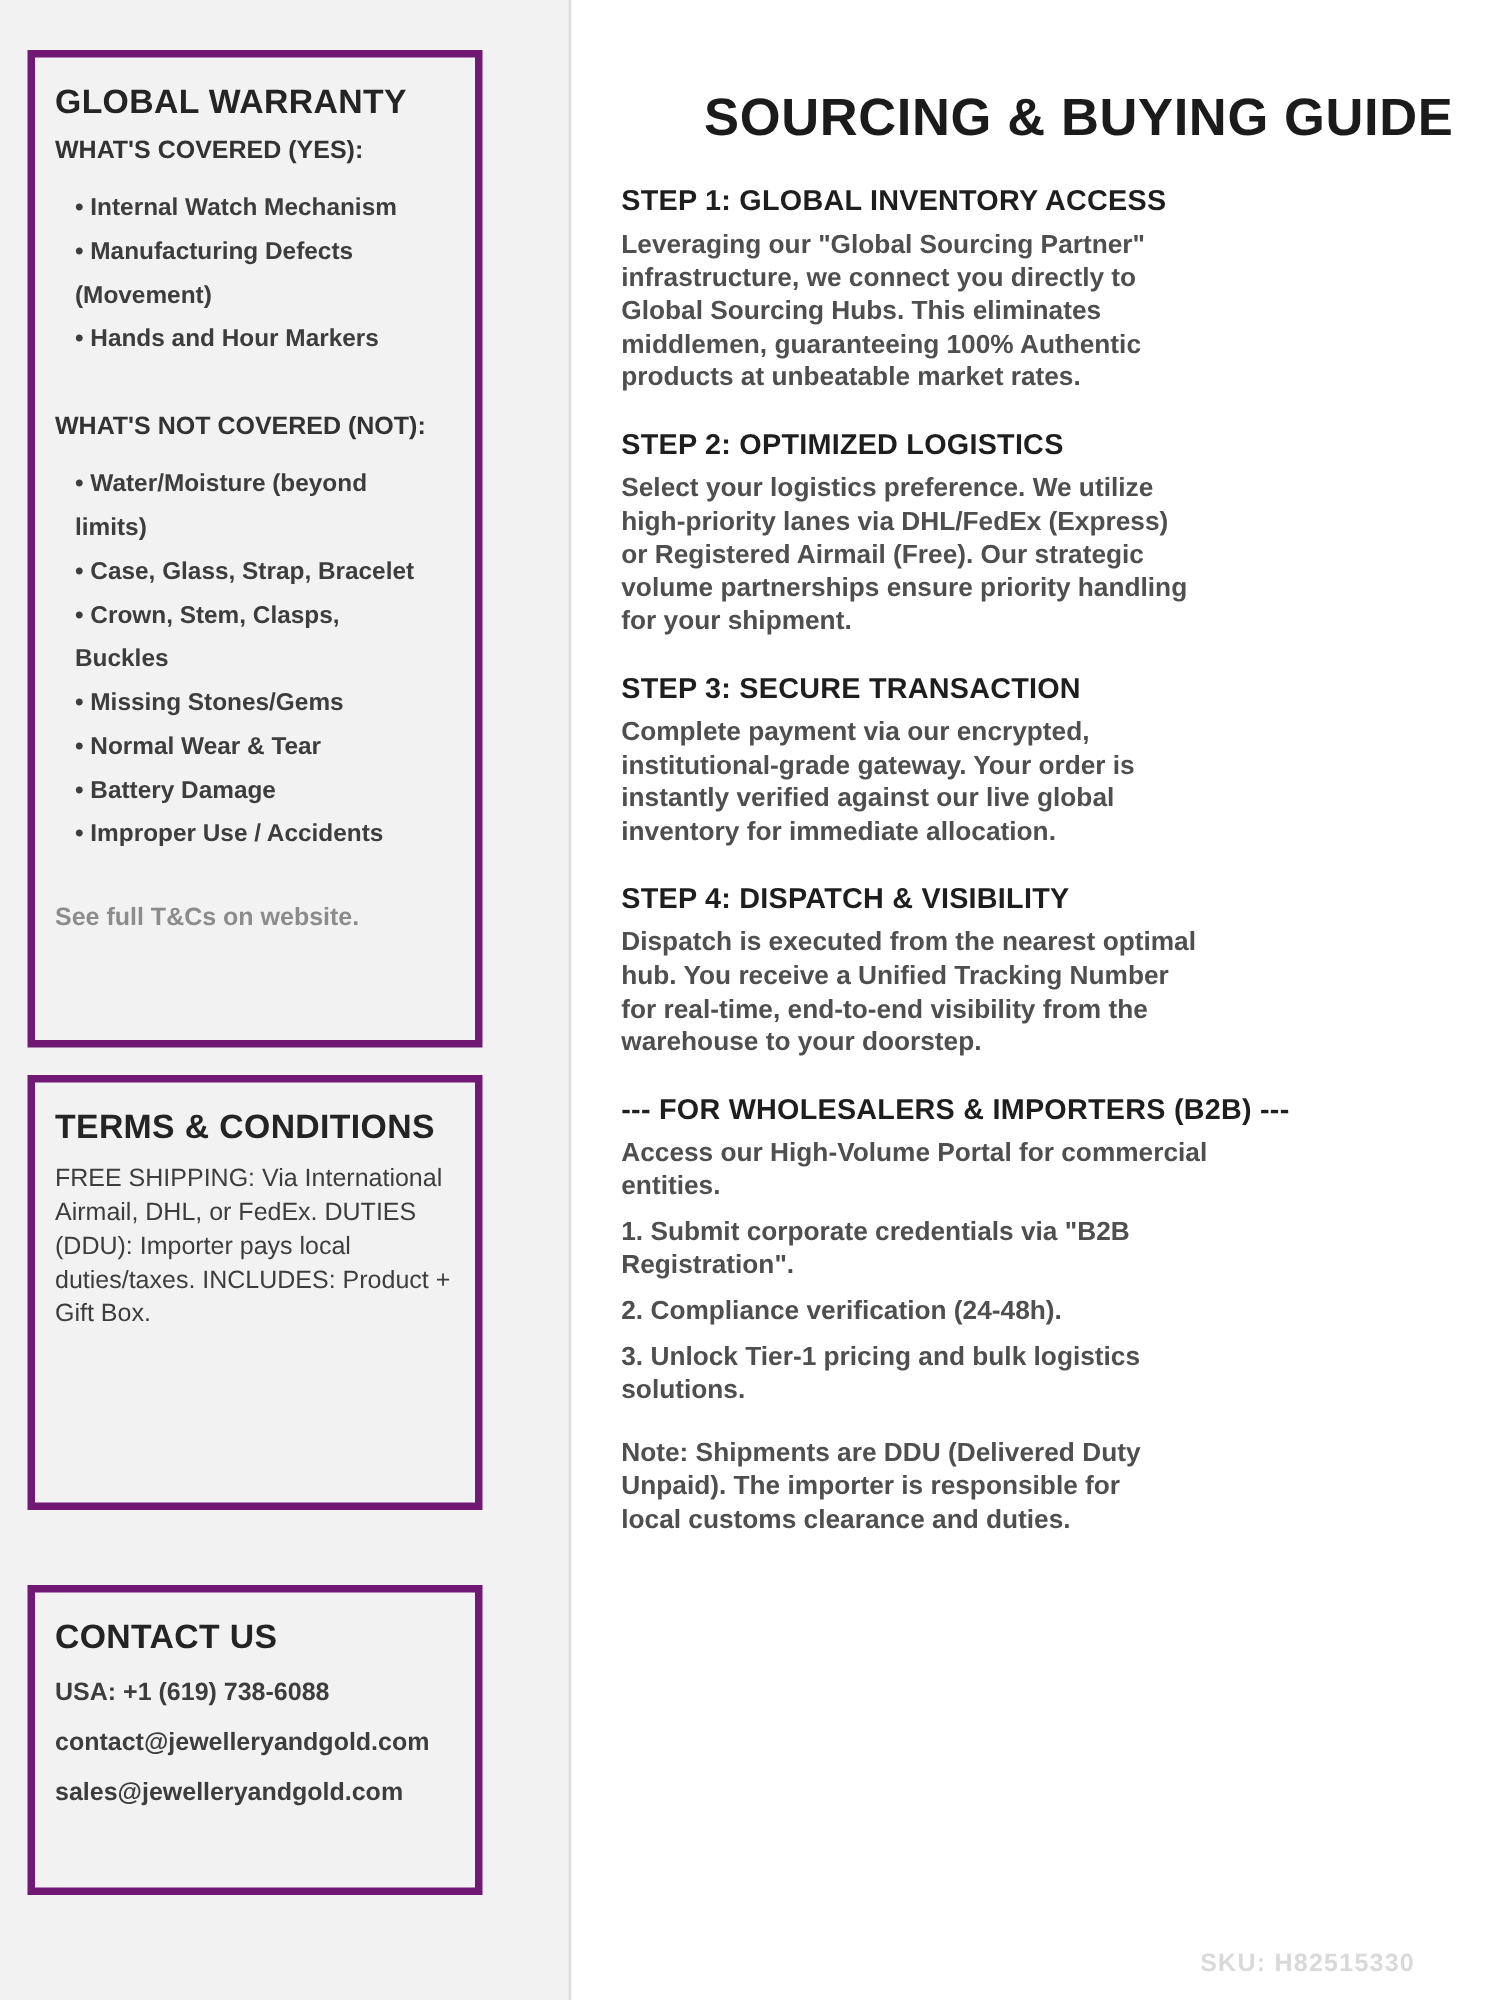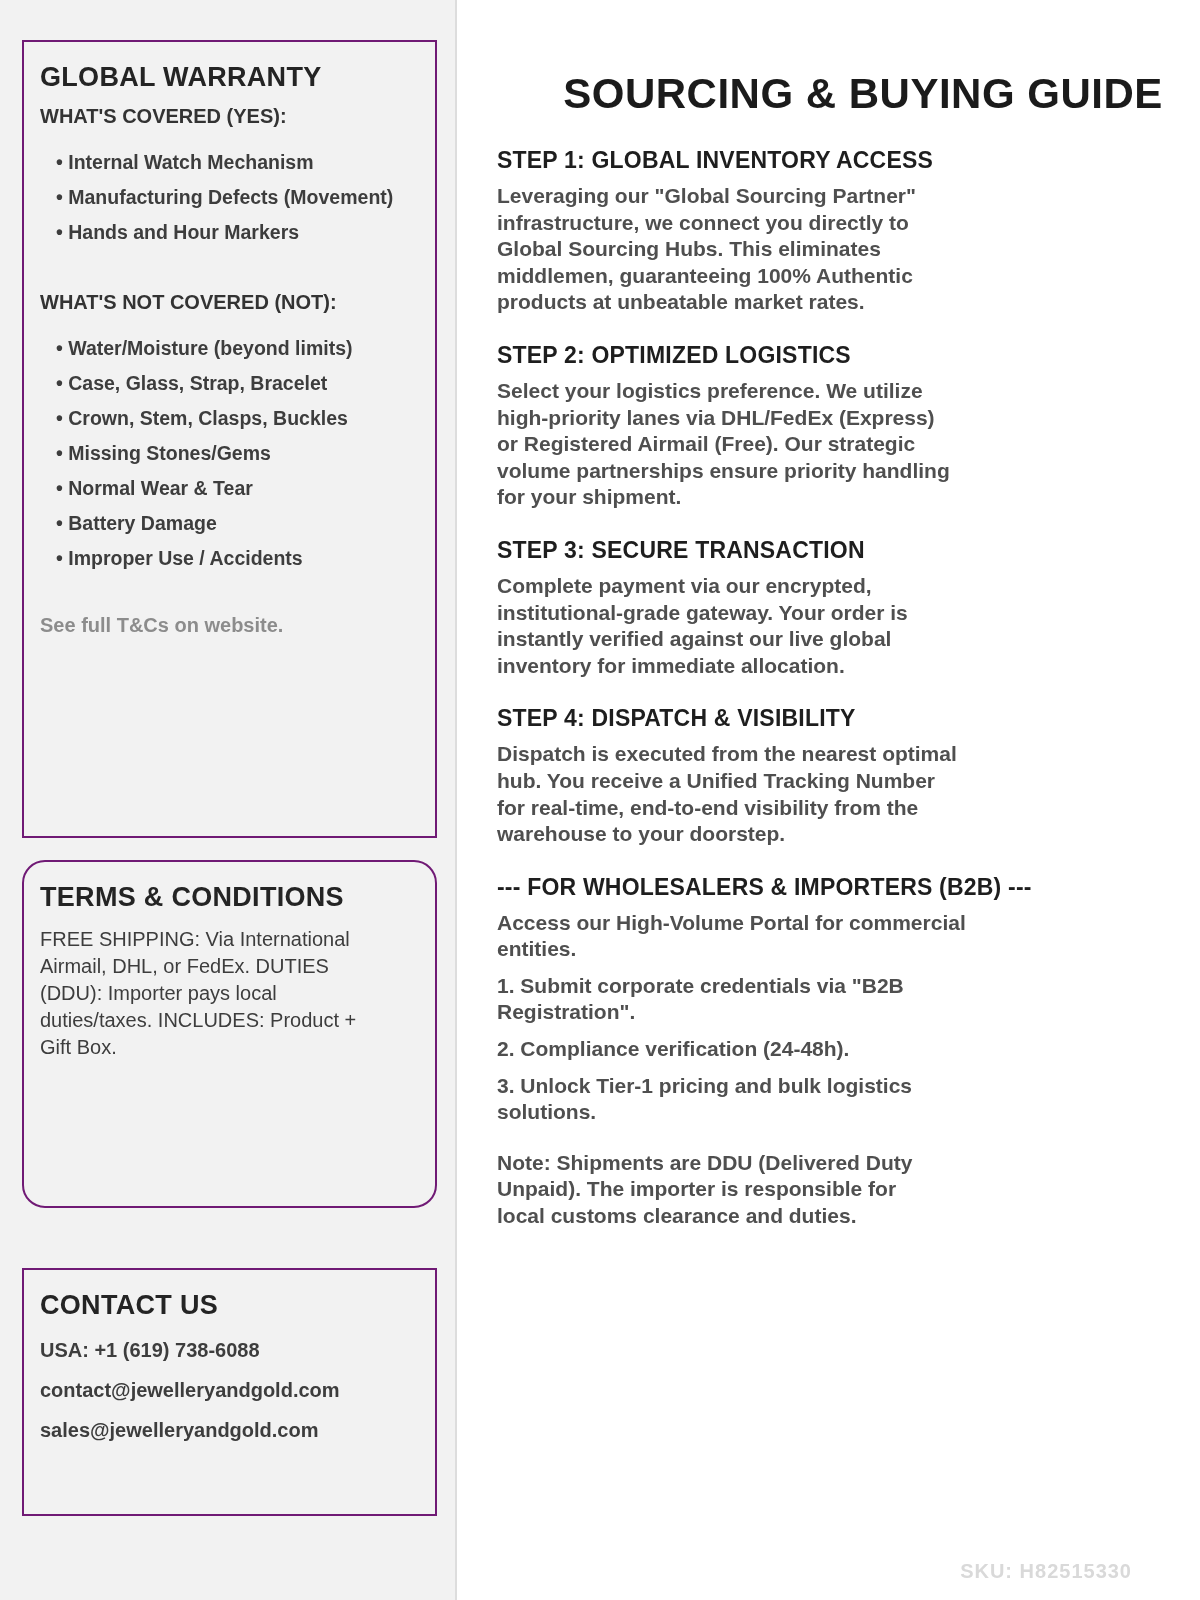--- a/index.html
+++ b/index.html
@@ -16,27 +16,27 @@
     position: absolute;
     left: 0; top: 0;
     width: 457px; height: 1600px;
     background: #f2f2f2;
     border-right: 2px solid #dddddd;
     box-sizing: border-box;
   }
   .panel {
     position: absolute;
     left: 22px;
-    width: 415px;
-    border: 2px solid #701a75;
+    width: 364px;
+    border: 6px solid #701a75;
     box-sizing: border-box;
     padding: 18px 16px;
   }
   .panel-warranty { top: 40px;   height: 798px; }
-  .panel-terms    { top: 860px;  height: 348px; border-radius: 23px; }
+  .panel-terms    { top: 860px;  height: 348px; }
   .panel-contact  { top: 1230px; height: 248px; margin-top: 38px; }
 
   .panel h2 {
     margin: 0;
     font-size: 27px;
     line-height: 34px;
     font-weight: 800;
     letter-spacing: 0.3px;
     color: #242424;
   }

